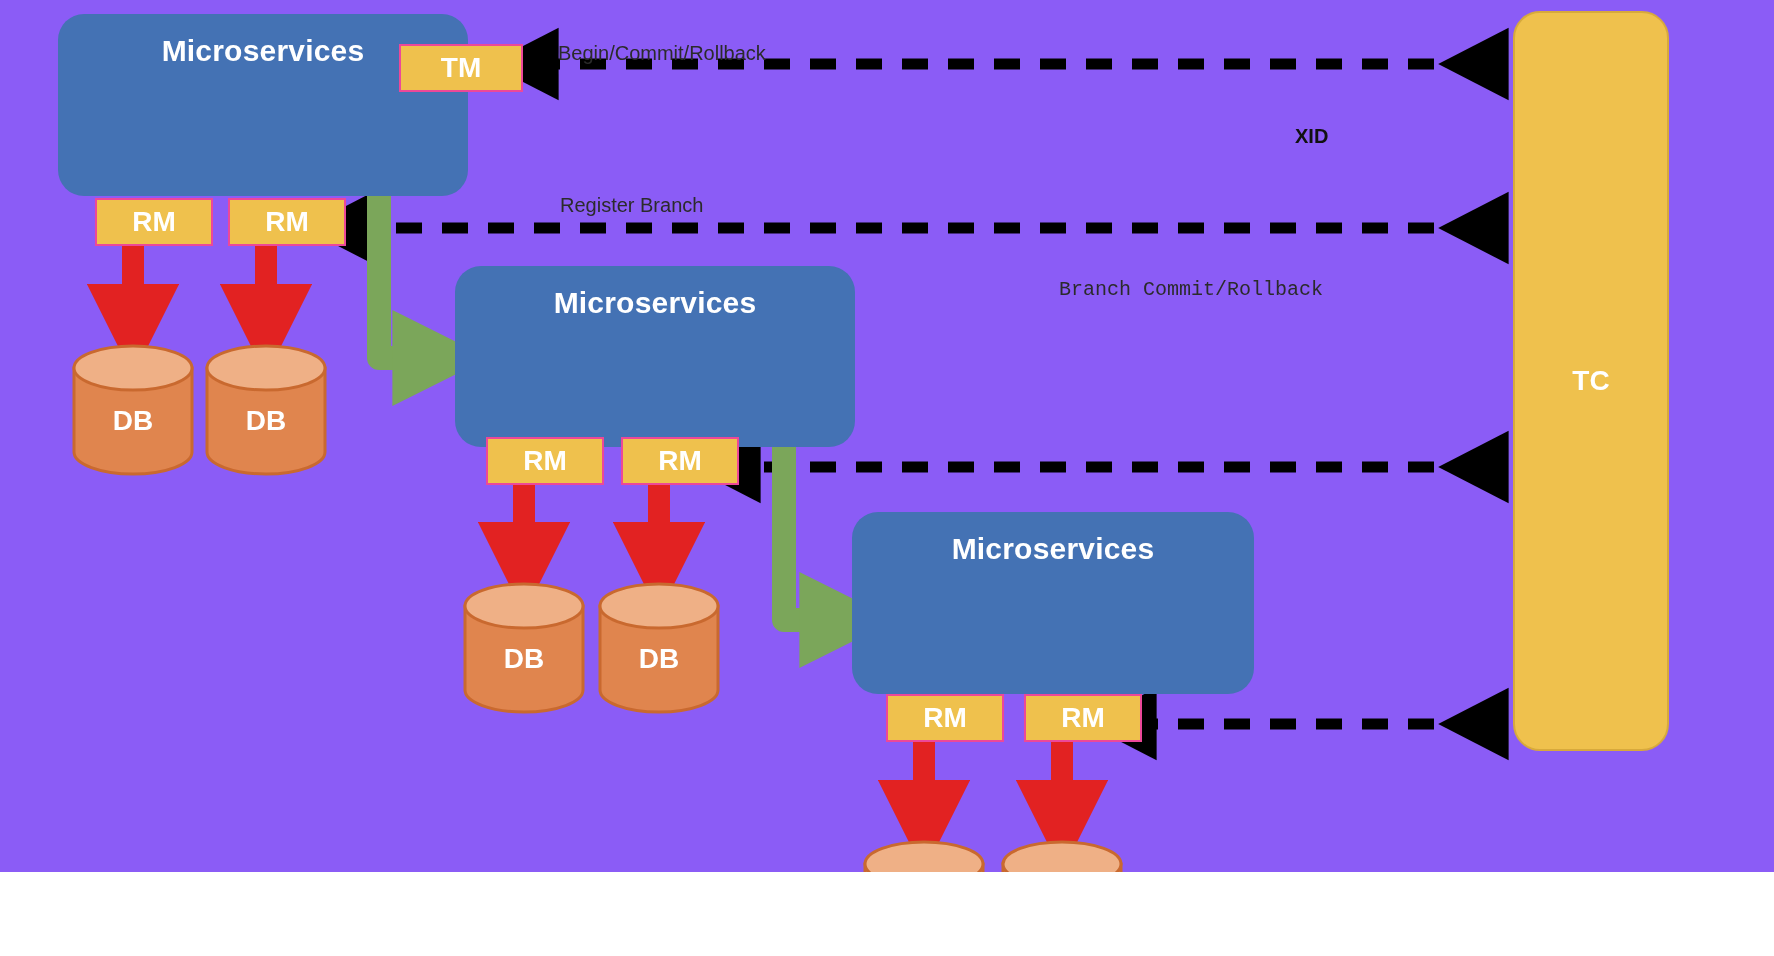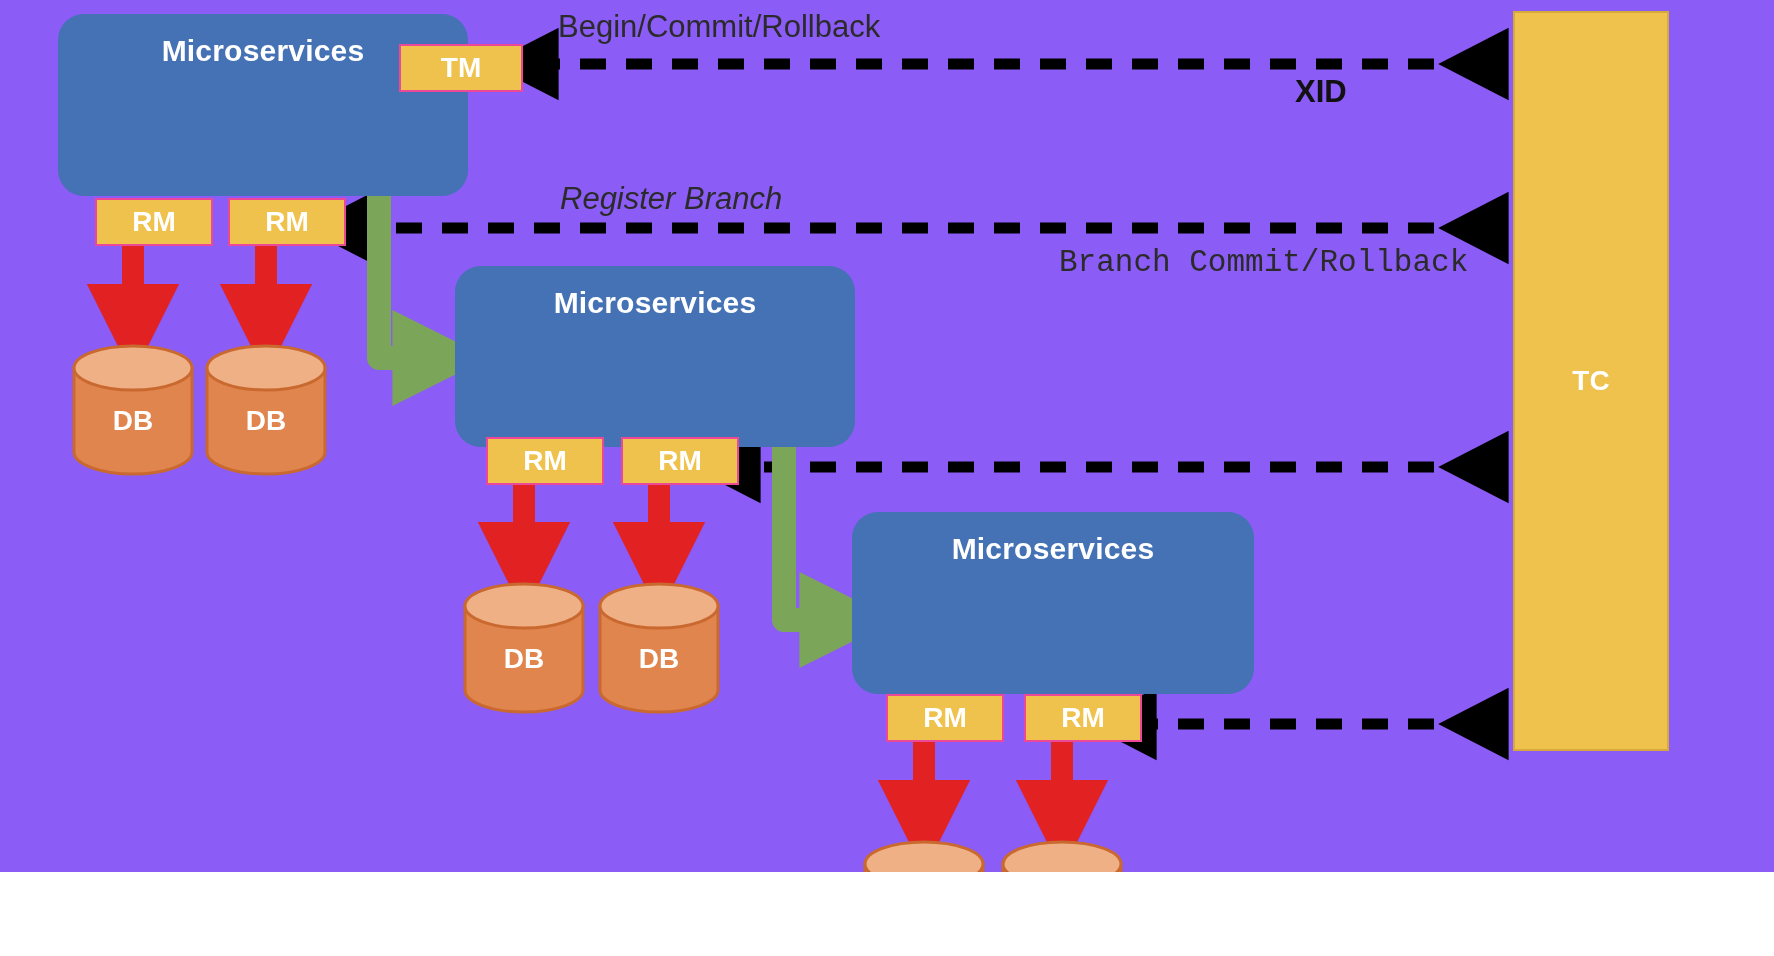--- a/index.html
+++ b/index.html
@@ -46,22 +46,23 @@
     color:#ffffff;
     font-weight:bold;
     font-size:28px;
     text-align:center;
     pointer-events:none;
   }
 
   .edge-label{
     position:absolute;
     color:#2b2b2b;
-    font-size:31px;
+    font-size:20px;
     white-space:nowrap;
+    margin-top:33px;
   }
   .edge-label.bold{font-weight:bold;color:#111111;}
 </style>
 </head>
 <body>
 
 <div id="stage">
 
   <svg class="svg-layer" viewBox="0 0 1774 956">
     <defs>
@@ -154,21 +155,21 @@
   </div>
 
   <div class="node ms-box" style="left:852px;top:512px;width:402px;height:182px;">
     <span class="ms-label">Microservices</span>
   </div>
 
   <div class="node chip" style="left:378px;top:44px;width:124px;height:48px;">
     <span>TM</span>
   </div>
 
-  <div class="node tc-box" style="left:1513px;top:11px;width:156px;height:740px;">
+  <div class="node tc-box" style="left:1513px;top:11px;width:156px;height:740px;border-radius:27px;">
     <span>TC</span>
   </div>
 
   <div class="node chip" style="left:74px;top:198px;width:118px;height:48px;">
     <span>RM</span>
   </div>
   <div class="node chip" style="left:207px;top:198px;width:118px;height:48px;">
     <span>RM</span>
   </div>
 
@@ -190,19 +191,19 @@
   <div class="db-label" style="top:405px;left:207px;width:118px;">DB</div>
 
   <div class="db-label" style="top:643px;left:465px;width:118px;">DB</div>
   <div class="db-label" style="top:643px;left:600px;width:118px;">DB</div>
 
   <div class="db-label" style="top:901px;left:865px;width:118px;">DB</div>
   <div class="db-label" style="top:901px;left:1003px;width:118px;">DB</div>
 
   <div class="edge-label" style="left:558px;top:9px;">Begin/Commit/Rollback</div>
 
-  <div class="edge-label bold" style="left:1295px;top:74px;">XID</div>
-
-  <div class="edge-label" style="left:560px;top:181px;font-style:italic;">Register Branch</div>
+  <div class="edge-label bold" style="left:1295px;top:92px;">XID</div>
+
+  <div class="edge-label" style="left:560px;top:161px;">Register Branch</div>
 
   <div class="edge-label" style="left:1059px;top:245px;font-family:Liberation Mono, monospace;">Branch Commit/Rollback</div>
 
 </div>
 
 </body></html>

